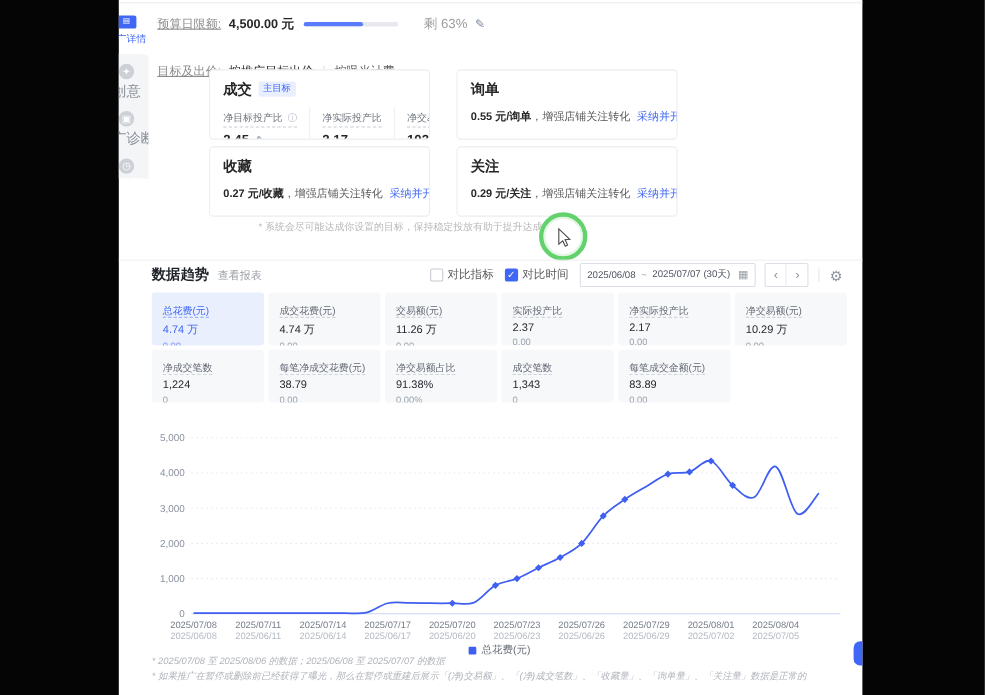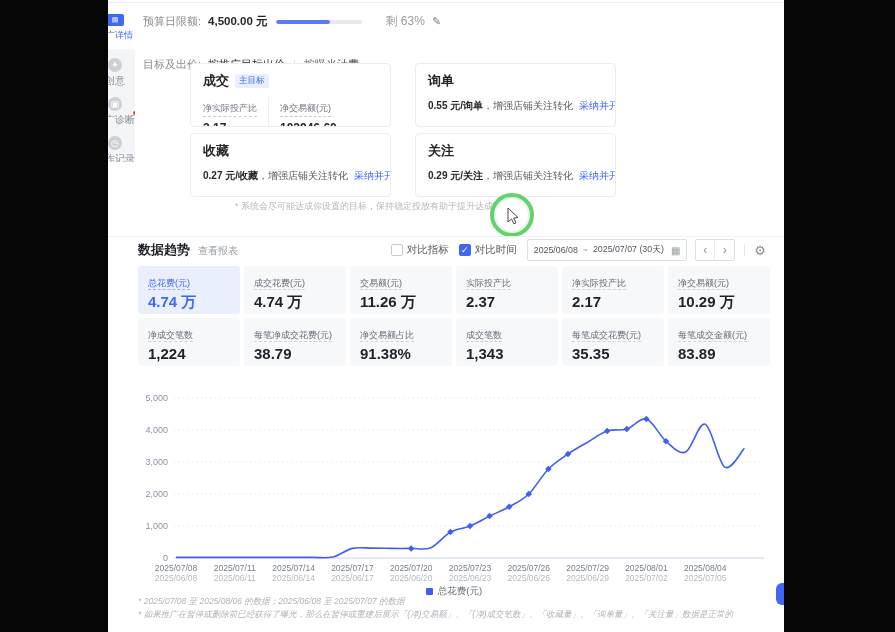--- a/index.html
+++ b/index.html
@@ -10,26 +10,26 @@
 
   
   .rail{position:absolute;left:0;top:12px;width:27px;height:150px;overflow:hidden;}
   .rail-inner{position:absolute;left:-14px;top:0;width:42px;text-align:center;}
   .rail-chip{width:17px;height:12px;background:#3f66f5;border-radius:2px;margin:2px auto 3px;}
   .rail-chip span{display:block;color:#fff;font-size:7px;line-height:12px;}
   .rail-detail{font-size:9px;color:#3f66f5;white-space:nowrap;}
   .rail-panel{margin-top:7px;background:#f4f5f7;border-radius:6px;padding:9px 0 10px;display:flex;flex-direction:column;gap:9px;align-items:center;}
   .rail-item{display:flex;flex-direction:column;align-items:center;gap:2px;position:relative;}
   .rail-ico{width:14px;height:14px;border-radius:50%;background:#cdd0d6;color:#fff;font-size:9px;line-height:14px;text-align:center;}
-  .rail-label{font-size:10px;color:#8a8f99;white-space:nowrap;text-align:center;}
+  .rail-label{font-size:13px;color:#8a8f99;white-space:nowrap;text-align:center;}
   .rail-dot{position:absolute;right:-2px;top:14px;width:4px;height:4px;border-radius:50%;background:#f53f3f;}
 
   
   .budget-row{position:absolute;left:35px;top:13px;display:flex;align-items:center;white-space:nowrap;}
-  .lbl{font-size:11px;color:#8c8c8c;}
+  .lbl{font-size:11px;color:#8c8c8c;text-decoration:underline;}
   .budget-val{font-size:11.5px;font-weight:bold;color:#262626;margin-left:7px;}
   .slider{width:86px;height:4px;background:#e7e9ee;border-radius:2px;margin-left:8px;position:relative;overflow:hidden;}
   .slider-fill{position:absolute;left:0;top:0;height:4px;background:#5b7cfa;border-radius:2px;}
   .remaining{font-size:12px;color:#9b9b9b;margin-left:24px;}
   .pencil{font-size:11px;color:#7a8699;margin-left:7px;cursor:pointer;}
   .target-row{position:absolute;left:35px;top:37px;display:flex;align-items:center;white-space:nowrap;margin-top:20px;}
   .bid-tab{font-size:11px;color:#595959;cursor:pointer;}
   .bid-tab.active{color:#1f1f1f;font-weight:normal;margin-left:7px;}
   .bid-sep{width:1px;height:10px;background:#e0e0e0;margin:0 9px;}
 
@@ -71,21 +71,21 @@
   .pager{display:flex;margin-left:8px;border:1px solid #dcdfe6;border-radius:2px;height:22px;}
   .pager-btn{width:19px;display:flex;align-items:center;justify-content:center;font-size:12px;color:#8c929e;cursor:pointer;}
   .pager-btn:first-child{border-right:1px solid #ececf0;}
   .ctl-sep{width:1px;height:12px;background:#e5e7eb;margin:0 9px;}
   .gear{font-size:13px;color:#8c929e;cursor:pointer;}
 
   
   .tiles{position:absolute;left:30px;top:266px;width:632px;display:grid;grid-template-columns:repeat(6,1fr);gap:4px;}
   .tile{height:48px;background:#f7f8fa;border-radius:3px;padding:6px 10px;cursor:pointer;overflow:hidden;}
   .t-label{font-size:9px;color:#646a75;display:inline-block;border-bottom:1px dashed #cfd3da;line-height:1.25;white-space:nowrap;}
-  .t-value{font-size:15px;font-weight:bold;color:#1f2329;margin-top:3px;}
+  .t-value{font-size:10px;font-weight:normal;color:#1f2329;margin-top:3px;}
   .t-sub{font-size:8.5px;color:#9aa3ad;margin-top:2px;}
   .tile.selected{background:#e9effd;}
   .tile.selected .t-label{color:#3f66f5;border-color:#9db4f8;}
   .tile.selected .t-value{color:#3f66f5;}
   .tile.selected .t-sub{color:#7d97f7;}
 
   
   .chart-wrap{position:absolute;left:30px;top:392px;width:632px;height:190px;}
   .legend{position:absolute;left:30px;top:585px;width:632px;display:flex;justify-content:center;align-items:center;gap:5px;}
   .legend-swatch{width:7px;height:7px;border-radius:1px;background:#3f5ff0;}
@@ -143,20 +143,22 @@
       <span class="bid-tab">按曝光计费</span>
     </div>
 
     <div class="cards">
       <div class="card">
         <div class="card-head">
           <span class="card-title">成交</span>
           <span class="badge">主目标</span>
         </div>
         <div class="gmetrics" id="deal-metrics">
+            <div class="gm"><span class="gm-label">净目标投产比 <span class="gm-info">ⓘ</span></span>
+                   <div class="gm-value">2.45 <span class="gm-pencil">✎</span></div></div>
             <div class="gm"><span class="gm-label">净实际投产比</span>
                    <div class="gm-value">2.17</div></div>
             <div class="gm"><span class="gm-label">净交易额(元)</span>
                    <div class="gm-value">102946.60</div></div>
           </div>
       </div>
       <div class="card">
         <div class="card-head">
             <span class="card-title">询单</span>
           </div>
@@ -242,23 +244,20 @@
                  <div class="t-sub">0</div></div>
         <div class="tile"><span class="t-label">每笔净成交花费(元)</span>
                  <div class="t-value">38.79</div>
                  <div class="t-sub">0.00</div></div>
         <div class="tile"><span class="t-label">净交易额占比</span>
                  <div class="t-value">91.38%</div>
                  <div class="t-sub">0.00%</div></div>
         <div class="tile"><span class="t-label">成交笔数</span>
                  <div class="t-value">1,343</div>
                  <div class="t-sub">0</div></div>
-        <div class="tile"><span class="t-label">每笔成交花费(元)</span>
-                 <div class="t-value">35.35</div>
-                 <div class="t-sub">0.00</div></div>
         <div class="tile"><span class="t-label">每笔成交金额(元)</span>
                  <div class="t-value">83.89</div>
                  <div class="t-sub">0.00</div></div>
       </div>
 
     <div class="chart-wrap">
       <svg id="chart-svg" width="632" height="190">
           <line x1="36" y1="166" x2="626" y2="166" stroke="#c9d4f6" stroke-width="1"></line>
           <text x="30" y="169" text-anchor="end" font-size="9" fill="#8a919f">0</text>
           <line x1="36" y1="134" x2="626" y2="134" stroke="#e6e9ef" stroke-width="1" stroke-dasharray="1.5,3"></line>

